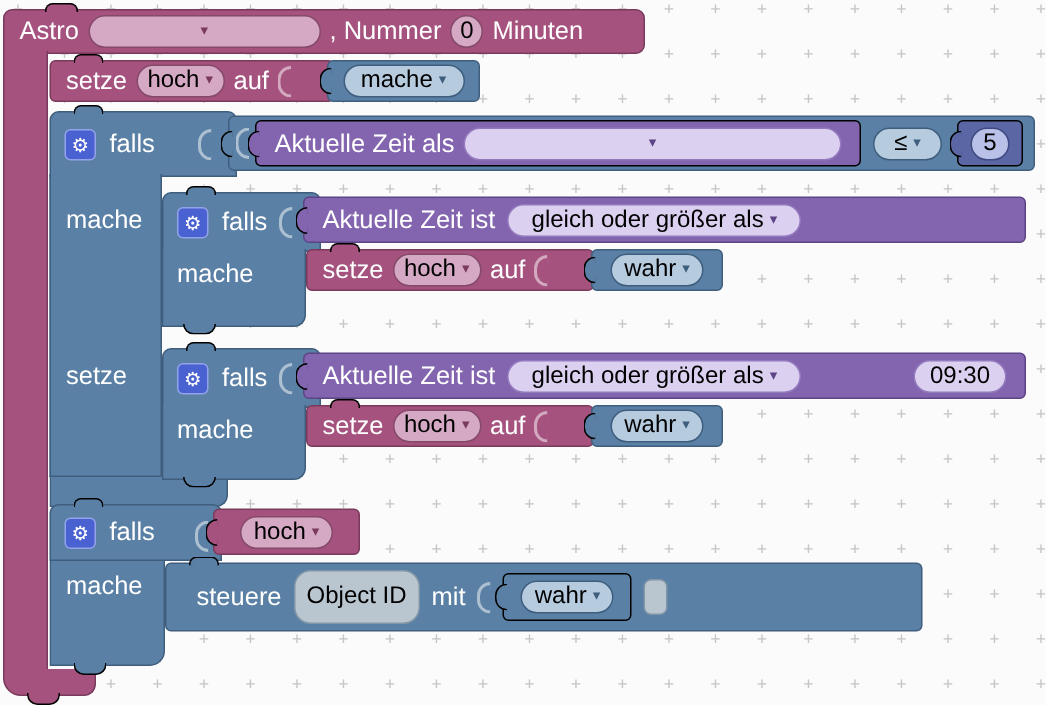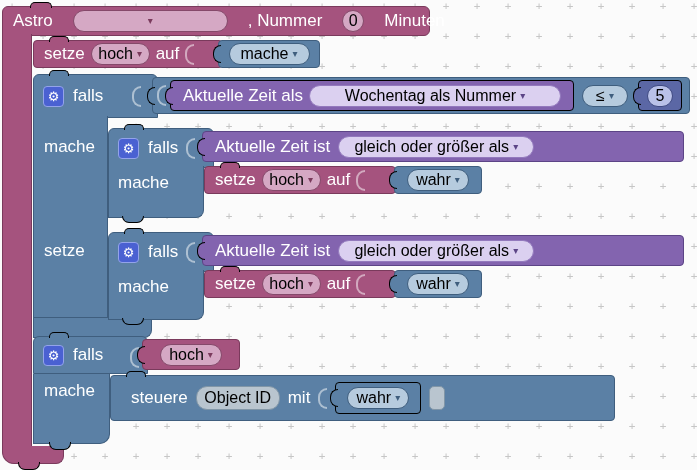--- a/index.html
+++ b/index.html
@@ -411,21 +411,21 @@
       <span class="gm" style="left: 477px; top: 456px;">+</span>
       <span class="gm" style="left: 508px; top: 456px;">+</span>
       <span class="gm" style="left: 539px; top: 456px;">+</span>
       <span class="gm" style="left: 570px; top: 456px;">+</span>
       <span class="gm" style="left: 601px; top: 456px;">+</span>
       <span class="gm" style="left: 632px; top: 456px;">+</span>
       <span class="gm" style="left: 663px; top: 456px;">+</span>
       <span class="gm" style="left: 694px; top: 456px;">+</span>
     </div>
 
-  <div class="b mg row" style="left:2px;top:6px;width:428px;height:30px;border-radius:6px 6px 6px 0;padding:0 10px;gap:20px;">
+  <div class="b mg row" style="left:2px;top:6px;width:428px;height:30px;border-radius:6px 6px 6px 0;padding:0 10px;gap:6px;">
     <span class="lb">Astro</span>
     <span class="fd f-mg" style="width:155px;">
       <span class="ar ar-mg">▾</span>
     </span>
     <span class="lb">, Nummer</span>
     <span class="fd f-mg" style="width:22px;padding:0;">
       <span>0</span>
     </span>
     <span class="lb">Minuten</span>
   </div>
@@ -459,21 +459,20 @@
   <div class="ttab bl" style="left:49px;top:70px;"></div>
   <div class="sk-abs" style="left:132px;top:86px;"></div>
 
   <div class="b bl row" style="left:152px;top:77px;width:538px;height:37px;border-radius:4px;padding:0 4px;gap:4px;">
     <span class="ltab bl"></span>
     <span class="sk"></span>
     <span class="inb pu row" style="width:404px;height:31px;padding:0 12px;justify-content:space-between;">
       <span class="ltab pu"></span>
       <span class="lb">Aktuelle Zeit als</span>
       <span class="fd f-pu" style="width:252px;">
-        <span>Wochentag als Nummer</span>
         <span class="ar ar-pu">▾</span>
       </span>
     </span>
     <span class="fd f-bl" style="width:46px;margin-left:4px;">
       <span>≤</span>
       <span class="ar ar-bl">▾</span>
     </span>
     <span class="inb nm" style="width:44px;height:31px;margin-left:6px;">
       <span class="ltab nm"></span>
       <span class="fd f-nm" style="width:26px;padding:0;">
@@ -529,20 +528,23 @@
   </div>
   <div class="ttab bl" style="left:124px;top:228px;"></div>
   <div class="sk-abs" style="left:186px;top:242px;"></div>
   <div class="b pu row" style="left:202px;top:235px;width:482px;height:31px;border-radius:4px;padding:0 12px;gap:8px;">
     <span class="ltab pu"></span>
     <span class="lb">Aktuelle Zeit ist</span>
     <span class="fd f-pu" style="width:196px;">
       <span>gleich oder größer als</span>
       <span class="ar ar-pu">▾</span>
     </span>
+    <span class="fd f-pu" style="width:62px;margin-left:auto;">
+      <span>09:30</span>
+    </span>
   </div>
   <div class="b bl" style="left:108px;top:270px;width:96px;height:50px;border-top:0;border-radius:0 0 8px 0;"></div>
   <span class="albl" style="left:118px;top:277px;">mache</span>
   <div class="b mg row" style="left:204px;top:270px;width:192px;height:28px;border-radius:4px;padding:0 10px;gap:6px;">
     <span class="lb">setze</span>
     <span class="fd f-mg" style="width:59px;">
       <span>hoch</span>
       <span class="ar ar-mg">▾</span>
     </span>
     <span class="lb">auf</span>
@@ -569,21 +571,21 @@
     <span class="fd f-mg" style="width:62px;">
       <span>hoch</span>
       <span class="ar ar-mg">▾</span>
     </span>
   </div>
   <div class="b bl" style="left:33px;top:374px;width:77px;height:70px;border-top:0;border-radius:0 0 10px 0;"></div>
   <span class="albl" style="left:44px;top:381px;">mache</span>
 
   <div class="b bl row" style="left:110px;top:375px;width:505px;height:46px;border-radius:4px;padding:0 12px 0 20px;gap:8px;">
     <span class="lb">steuere</span>
-    <span class="fd f-gy" style="width:84px;height:24px;">
+    <span class="fd f-gy" style="width:84px;height:36px;">
       <span>Object ID</span>
     </span>
     <span class="lb">mit</span>
     <span class="sk"></span>
     <span class="inb bl row" style="width:86px;height:32px;justify-content:center;">
       <span class="ltab bl"></span>
       <span class="fd f-bl" style="width:62px;">
         <span>wahr</span>
         <span class="ar ar-bl">▾</span>
       </span>

